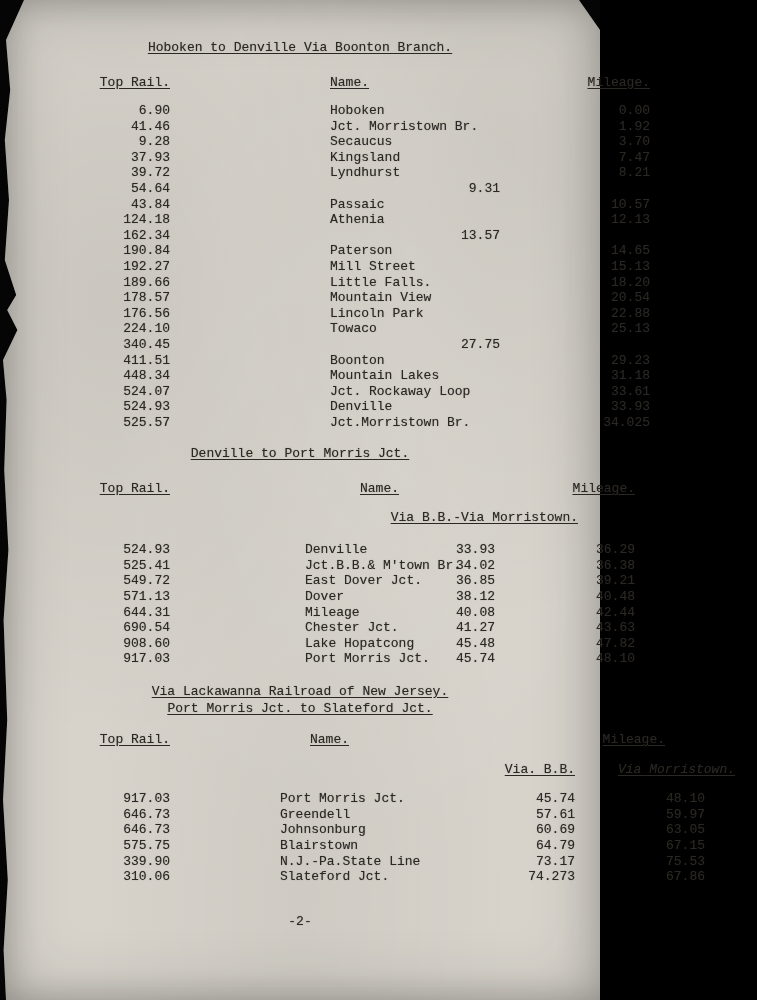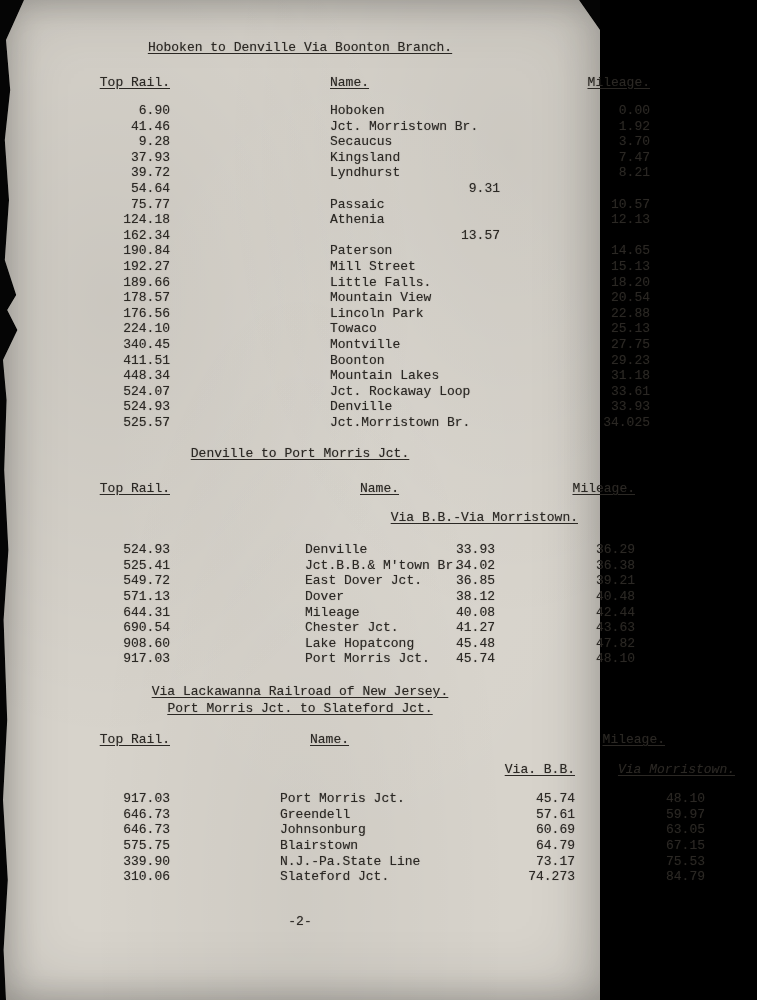--- a/index.html
+++ b/index.html
@@ -142,21 +142,21 @@
             <span class="c-name">Lyndhurst</span>
             <span class="c-mi">8.21</span>
           </div>
 
           <div class="row t1">
             <span class="c-tr">54.64</span>
             <span class="c-mi">9.31</span>
           </div>
 
           <div class="row t1">
-            <span class="c-tr">75.77</span>
+            <span class="c-tr">43.84</span>
             <span class="c-name">Passaic</span>
             <span class="c-mi">10.57</span>
           </div>
 
           <div class="row t1">
             <span class="c-tr">124.18</span>
             <span class="c-name">Athenia</span>
             <span class="c-mi">12.13</span>
           </div>
 
@@ -196,21 +196,20 @@
           </div>
 
           <div class="row t1">
             <span class="c-tr">224.10</span>
             <span class="c-name">Towaco</span>
             <span class="c-mi">25.13</span>
           </div>
 
           <div class="row t1">
             <span class="c-tr">340.45</span>
-            <span class="c-name">Montville</span>
             <span class="c-mi">27.75</span>
           </div>
 
           <div class="row t1">
             <span class="c-tr">411.51</span>
             <span class="c-name">Boonton</span>
             <span class="c-mi">29.23</span>
           </div>
 
           <div class="row t1">
@@ -358,21 +357,21 @@
             <span class="c-tr">339.90</span>
             <span class="c-name">N.J.-Pa.State Line</span>
             <span class="c-bb">73.17</span>
             <span class="c-vm">75.53</span>
           </div>
 
           <div class="row t3">
             <span class="c-tr">310.06</span>
             <span class="c-name">Slateford Jct.</span>
             <span class="c-bb">74.273</span>
-            <span class="c-vm">84.79</span>
+            <span class="c-vm">67.86</span>
           </div>
         </div>
     </section>
 
     <div class="footer">-2-</div>
 
   </div>
 </div>
 
 </body></html>

